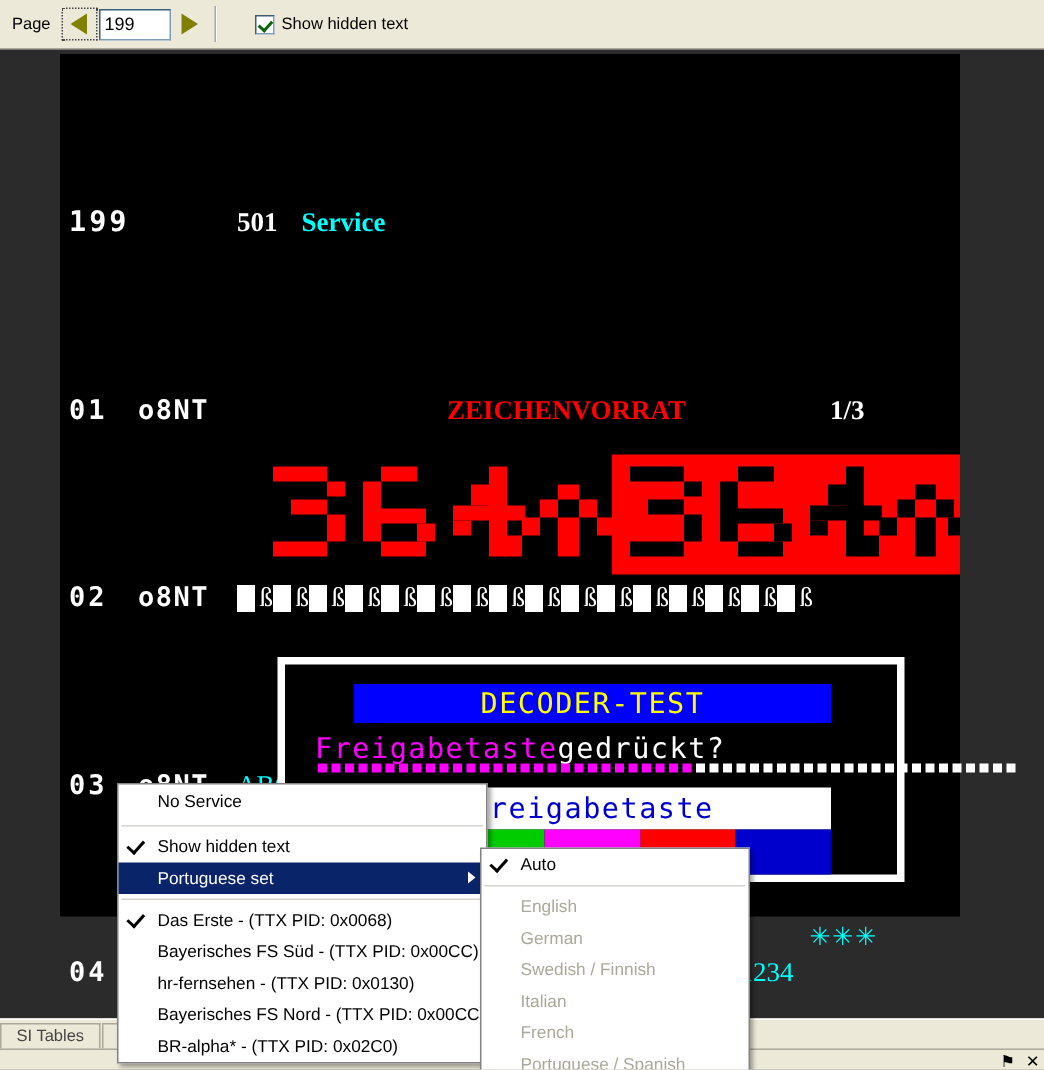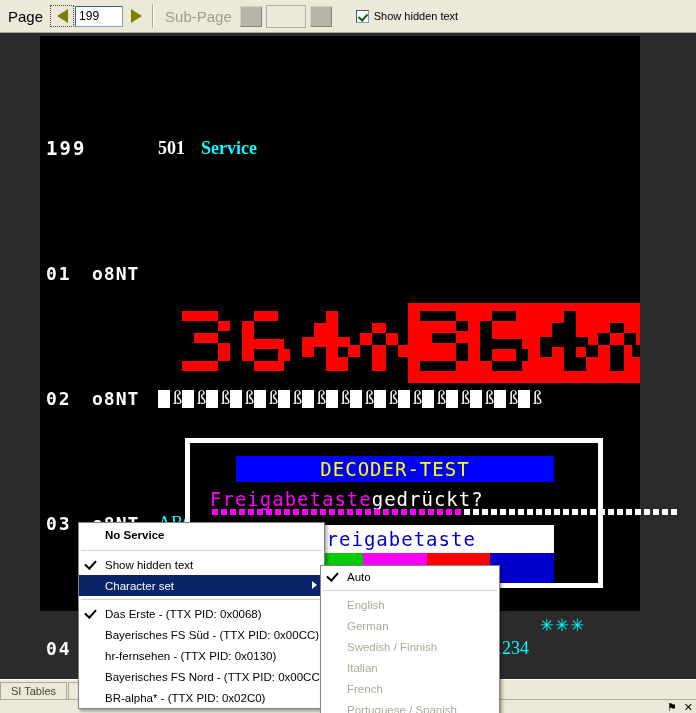--- a/index.html
+++ b/index.html
@@ -17,21 +17,21 @@
     background:#ECE9D8;
     border-bottom:1px solid #aca899;
     display:flex;align-items:center;
     box-sizing:border-box;
   }
   .tb-group{display:flex;align-items:center;height:100%;}
   .tb-sep{
     width:1px;height:24px;background:#aca899;
     border-right:1px solid #fff;margin:0 3px;
   }
-  .tb-label{padding:0 6px 0 8px;font-size:15px;color:#000;}
+  .tb-label{padding:0 6px 0 8px;font-size:11px;color:#000;}
   .tb-label.dim{color:#9c9c94;}
   .arrow-btn{
     width:24px;height:22px;background:#ECE9D8;
     border:1px dotted #444;
     display:flex;align-items:center;justify-content:center;
     box-sizing:border-box;margin:0 1px;
   }
   .arrow-btn.plain{border:1px solid transparent;}
   .tri-l{
     width:0;height:0;border-top:7px solid transparent;
@@ -144,21 +144,21 @@
 
   
   #ctxmenu{
     position:absolute;left:78px;top:522px;width:245px;
     background:#fff;border:1px solid #848284;
     box-shadow:2px 2px 3px rgba(0,0,0,.35);
     font-size:11.5px;z-index:50;
   }
   .mi{height:21px;display:flex;align-items:center;padding-left:26px;position:relative;
       box-sizing:border-box;color:#000;}
-  .mi.head{font-weight:bold;height:24px;}
+  .mi.head{font-weight:normal;height:24px;}
   .mi.sel{background:#0a246a;color:#fff;}
   .mi .tick{position:absolute;left:8px;top:4px;width:5px;height:9px;
             border:solid #000;border-width:0 2px 2px 0;transform:rotate(42deg);}
   .mi .submark{position:absolute;right:7px;top:6px;width:0;height:0;
                border-top:4px solid transparent;border-bottom:4px solid transparent;
                border-left:5px solid #000;}
   .mi.sel .submark{border-left-color:#fff;}
   .msep{height:1px;background:#d6d3ce;margin:3px 2px 3px 2px;}
 
   #submenu{
@@ -201,26 +201,20 @@
       <span class="tri-l"></span>
     </div>
     <input id="page-input" value="199" style="">
     <div class="arrow-btn plain">
       <span class="tri-r"></span>
     </div>
   </div>
 
   <div class="tb-sep"></div>
 
-  <div class="tb-group">
-    <span class="tb-label dim">Sub-Page</span>
-    <div class="sp-btn"></div>
-    <div class="sp-field"></div>
-    <div class="sp-btn"></div>
-  </div>
 
   <div class="chk-wrap">
     <span class="chk"></span>
     <span>Show hidden text</span>
   </div>
 </div>
 
 <div id="ttx-outer">
   <div id="ttx">
 
@@ -231,20 +225,24 @@
       <span class="rbody">
         <span class="c-white bold">501</span>
         <span class="c-cyan bold" style="margin-left:16px;">Service</span>
       </span>
     </div>
 
     
     <div class="ttx-row">
       <span class="rn">01</span>
       <span class="rc">o8NT</span>
+      <span class="rbody">
+        <span class="c-red bold" style="margin-left:140px;">ZEICHENVORRAT</span>
+        <span class="c-white bold" style="margin-left:96px;">1/3</span>
+      </span>
     </div>
 
     
     <div class="ttx-row">
       <span class="rn">02</span>
       <span class="rc">o8NT</span>
       <span class="rbody"><span class="mos-row"><span class="mos-cell"><span class="sq"></span></span><span class="mos-b">ß</span><span class="mos-cell"><span class="sq"></span></span><span class="mos-b">ß</span><span class="mos-cell"><span class="sq"></span></span><span class="mos-b">ß</span><span class="mos-cell"><span class="sq"></span></span><span class="mos-b">ß</span><span class="mos-cell"><span class="sq"></span></span><span class="mos-b">ß</span><span class="mos-cell"><span class="sq"></span></span><span class="mos-b">ß</span><span class="mos-cell"><span class="sq"></span></span><span class="mos-b">ß</span><span class="mos-cell"><span class="sq"></span></span><span class="mos-b">ß</span><span class="mos-cell"><span class="sq"></span></span><span class="mos-b">ß</span><span class="mos-cell"><span class="sq"></span></span><span class="mos-b">ß</span><span class="mos-cell"><span class="sq"></span></span><span class="mos-b">ß</span><span class="mos-cell"><span class="sq"></span></span><span class="mos-b">ß</span><span class="mos-cell"><span class="sq"></span></span><span class="mos-b">ß</span><span class="mos-cell"><span class="sq"></span></span><span class="mos-b">ß</span><span class="mos-cell"><span class="sq"></span></span><span class="mos-b">ß</span><span class="mos-cell"><span class="sq"></span></span><span class="mos-b">ß</span></span></span>
     </div>
 
     
@@ -422,21 +420,21 @@
 
 <div id="ctxmenu">
   <div class="mi head">No Service</div>
   <div class="msep"></div>
 
   <div class="mi">
     <span class="tick"></span>
     <span>Show hidden text</span>
   </div>
   <div class="mi sel">
-    <span>Character set</span>
+    <span>Portuguese set</span>
     <span class="submark"></span>
   </div>
 
   <div class="msep"></div>
 
   <div class="mi">
     <span class="tick"></span>
     <span>Das Erste - (TTX PID: 0x0068)</span>
   </div>
   <div class="mi">

